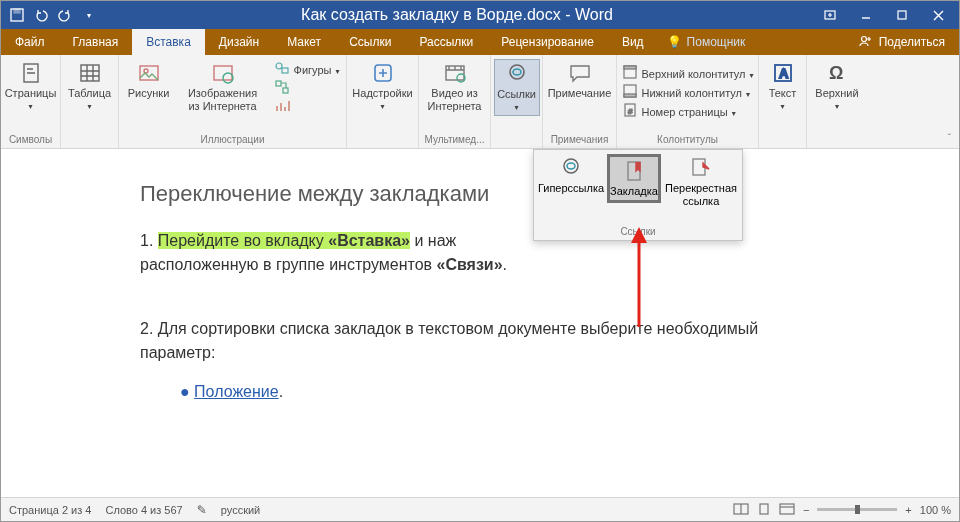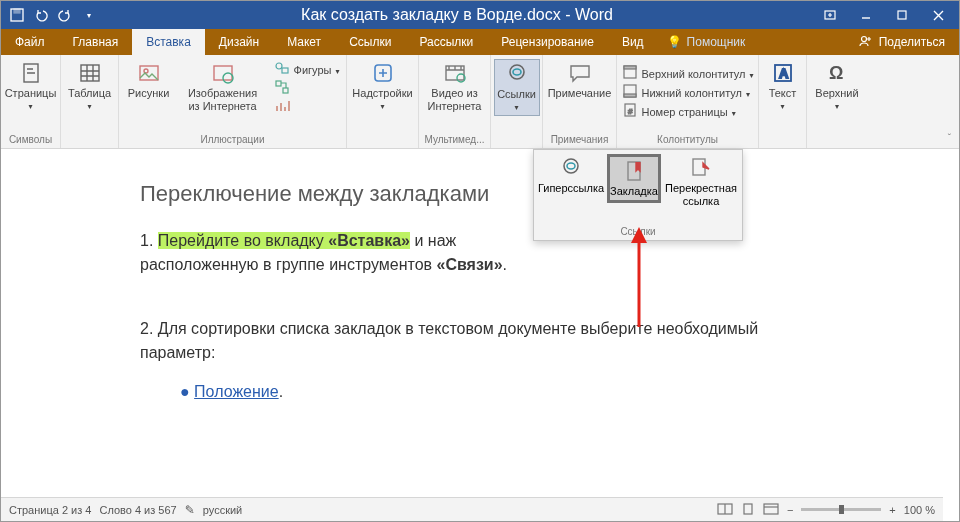--- a/index.html
+++ b/index.html
@@ -34,21 +34,21 @@
 .bold{font-weight:bold;color:#3a3a3a}
 .bullets{margin-left:40px;margin-top:6px}
 .bullets li{list-style:none;margin-bottom:10px}
 .bullets li::before{content:"● ";color:#2a5db0}
 .bullets .lk{color:#2a5db0;text-decoration:underline}
 .dropdown{position:absolute;top:148px;left:532px;width:210px;height:92px;background:#f3f3f3;border:1px solid #c5c5c5;box-shadow:0 3px 8px rgba(0,0,0,.2);z-index:5;display:flex;flex-direction:column}
 .dropdown-body{flex:1;display:flex;align-items:flex-start;justify-content:space-around;padding:4px 2px 0}
 .dropdown-label{font-size:10px;color:#777;text-align:center;padding:2px 0 3px}
 .bkm-active{background:#d0d0d0;border:3px solid #737373}
 .arrow{position:absolute;left:628px;top:226px;z-index:6}
-.statusbar{position:absolute;left:0;right:16px;bottom:0;height:24px;background:#f3f3f3;border-top:1px solid #d6d6d6;display:flex;align-items:center;font-size:11px;color:#555;padding:0 8px;gap:8px}
+.statusbar{position:absolute;left:0;right:0;bottom:0;height:24px;background:#f3f3f3;border-top:1px solid #d6d6d6;display:flex;align-items:center;font-size:11px;color:#555;padding:0 8px;gap:14px}
 .sb-right{margin-left:auto;display:flex;align-items:center;gap:8px}
 .zoom-track{width:80px;height:3px;background:#bbb;position:relative}
 .zoom-thumb{position:absolute;top:-3px;width:5px;height:9px;background:#666}
 .collapse-caret{position:absolute;right:6px;bottom:2px;font-size:10px;color:#777;padding:2px}
 </style>
 </head>
 <body>
 
 <div class="titlebar">
   <div class="qat">

